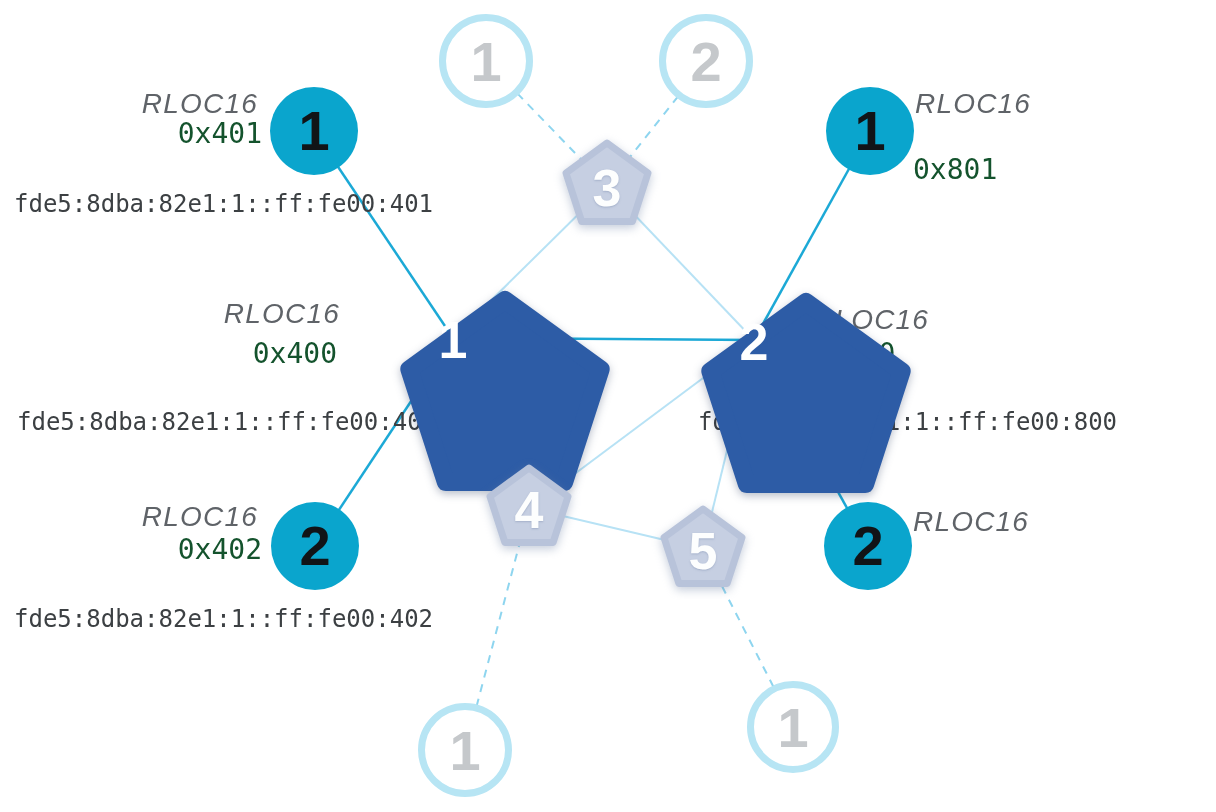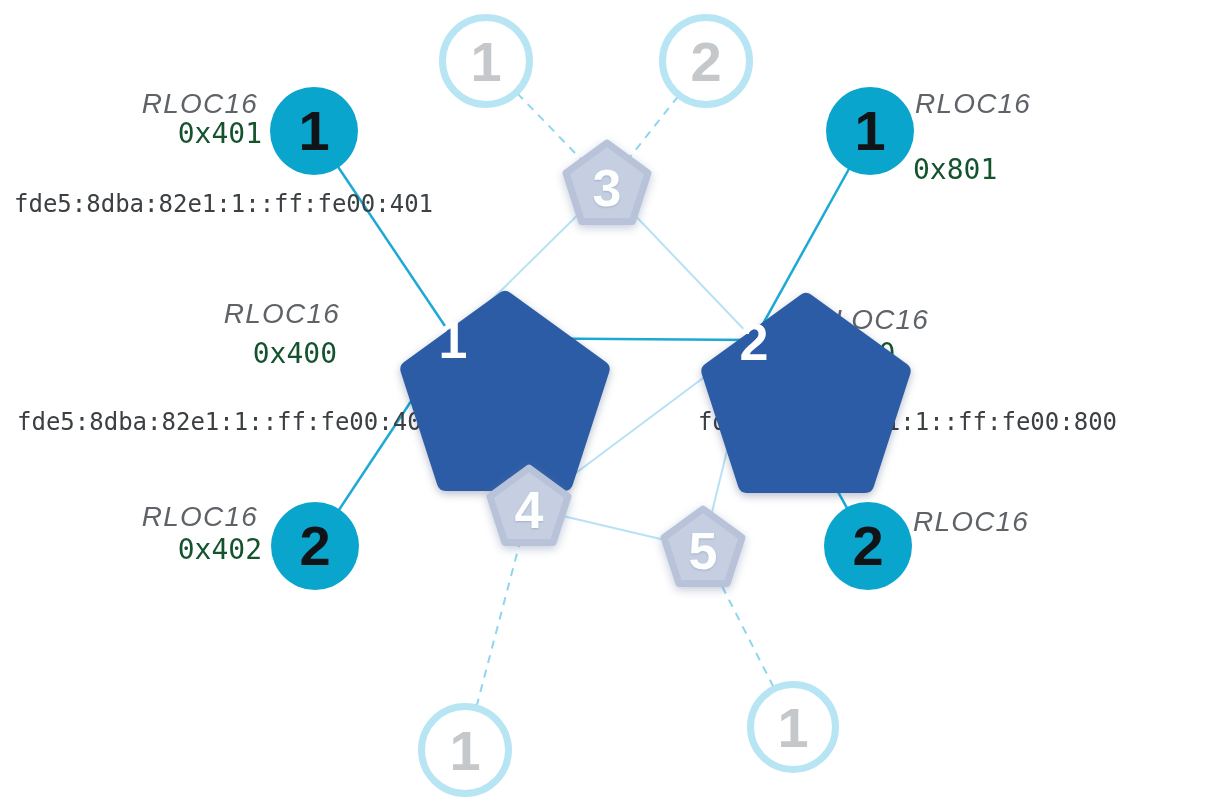--- a/index.html
+++ b/index.html
@@ -110,20 +110,21 @@
   <div class="lbl rloc-label alignr" id="lg-401-l">RLOC16</div>
   <div class="lbl rloc-value alignr" id="lg-401-v">0x401</div>
   <div class="lbl ipv6" id="lg-401-i">fde5:8dba:82e1:1::ff:fe00:401</div>
 
   <div class="lbl rloc-label alignr" id="lg-400-l">RLOC16</div>
   <div class="lbl rloc-value alignr" id="lg-400-v">0x400</div>
   <div class="lbl ipv6" id="lg-400-i">fde5:8dba:82e1:1::ff:fe00:400</div>
 
   <div class="lbl rloc-label alignr" id="lg-402-l">RLOC16</div>
   <div class="lbl rloc-value alignr" id="lg-402-v">0x402</div>
+  <div class="lbl ipv6" id="lg-402-i">fde5:8dba:82e1:1::ff:fe00:402</div>
 
   <div class="lbl rloc-label" id="lg-801-l">RLOC16</div>
   <div class="lbl rloc-value" id="lg-801-v">0x801</div>
 
   <div class="lbl rloc-label" id="lg-800-l">RLOC16</div>
   <div class="lbl rloc-value" id="lg-800-v">0x800</div>
   <div class="lbl ipv6" id="lg-800-i">fde5:8dba:82e1:1::ff:fe00:800</div>
 
   <div class="lbl rloc-label" id="lg-802-l">RLOC16</div>
 

